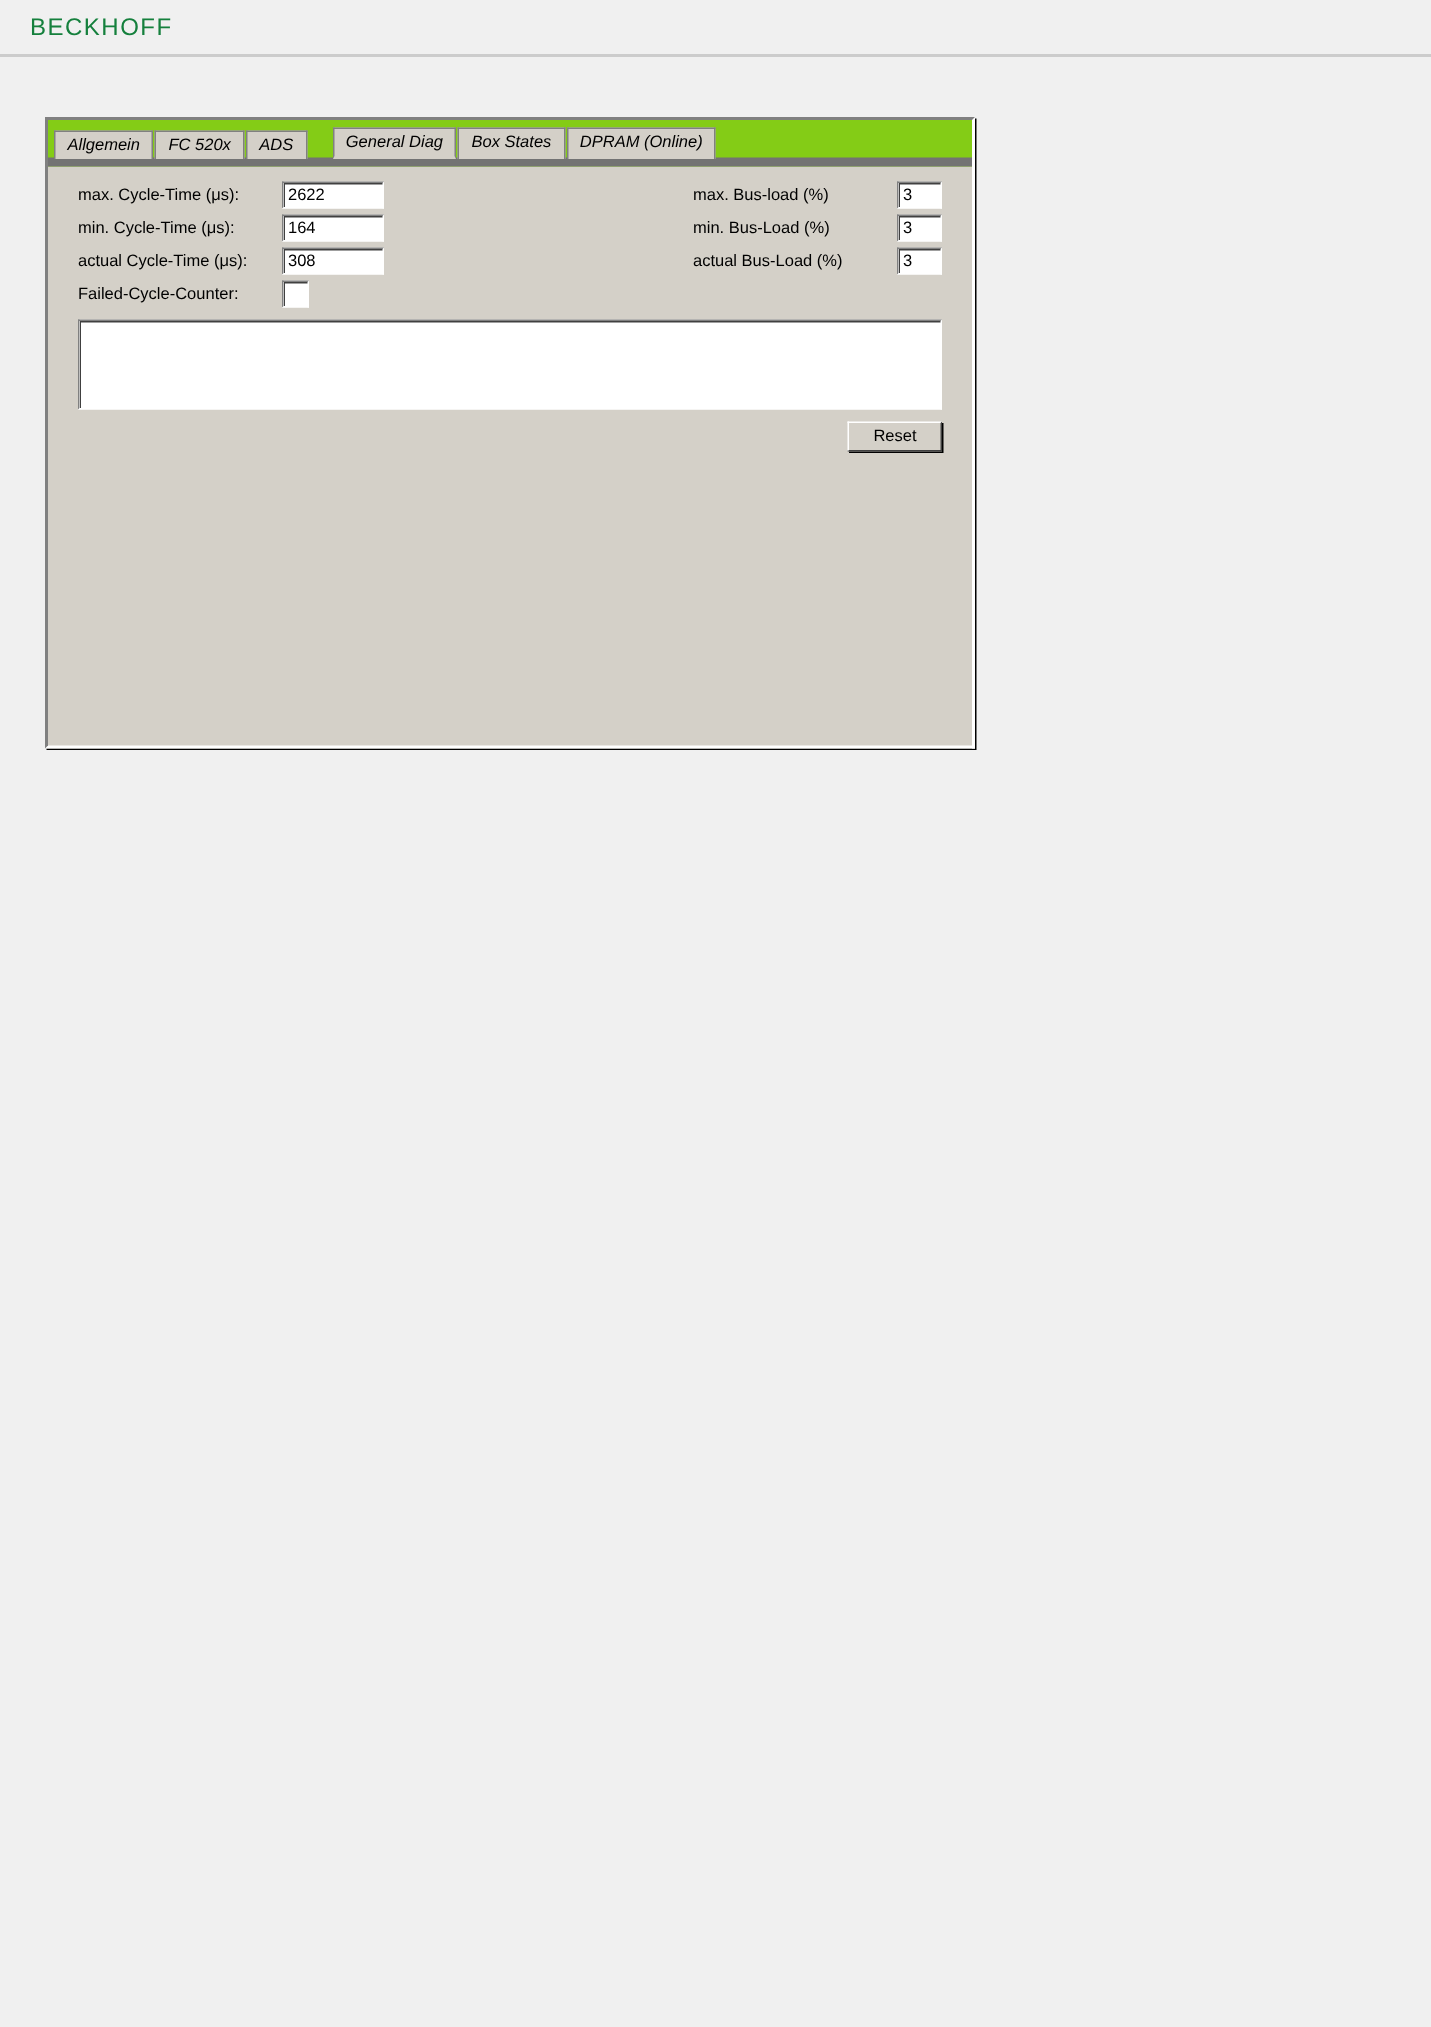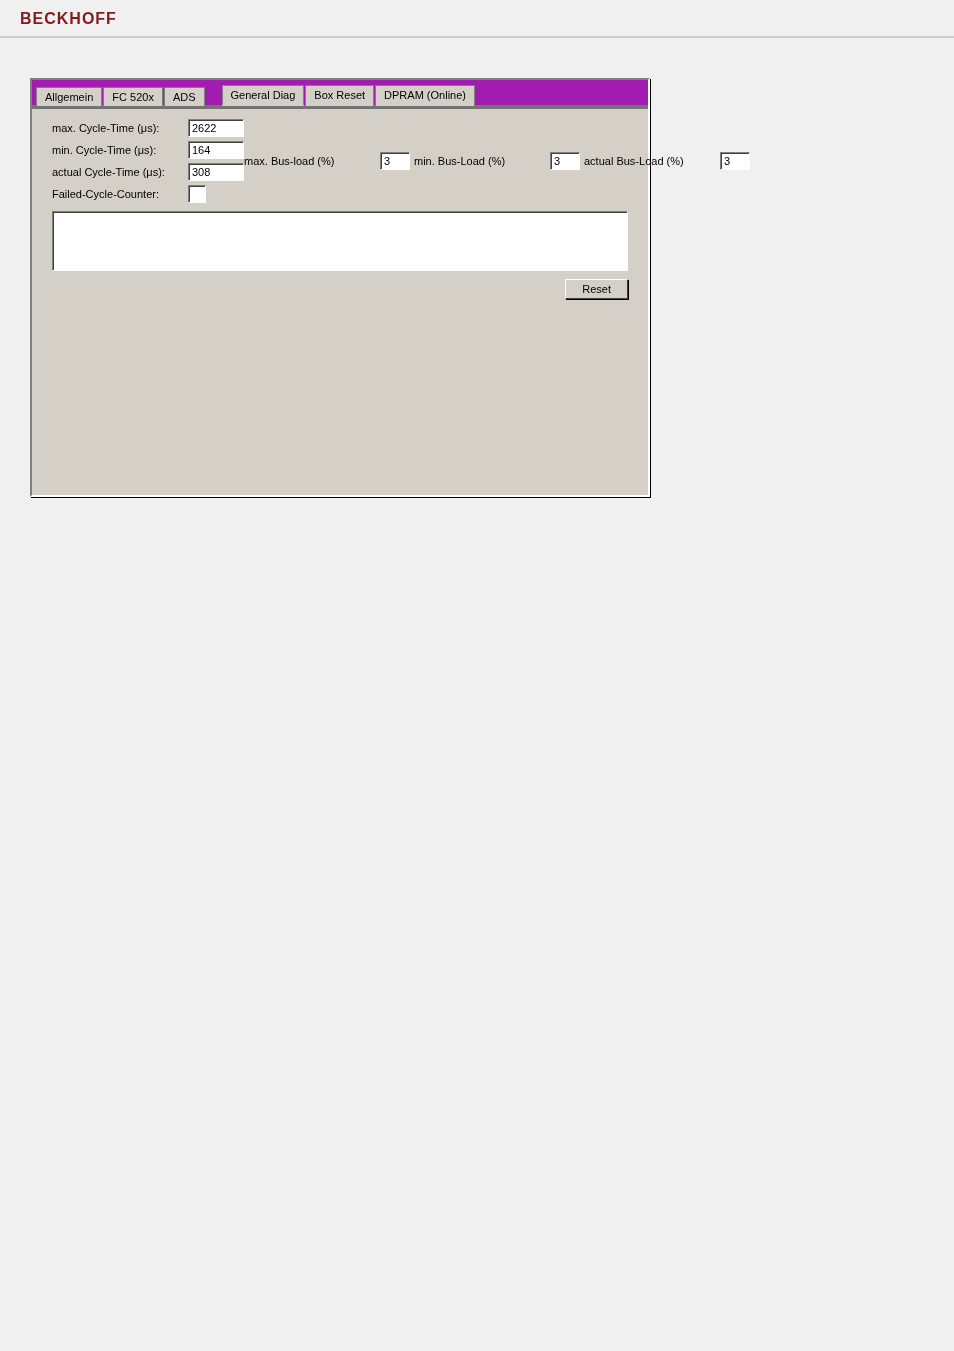--- a/index.html
+++ b/index.html
@@ -18,46 +18,47 @@
     }
 
     .header {
       padding: 10px 20px 0 20px;
       border-bottom: 2px solid #ccc;
       padding-bottom: 8px;
       margin-bottom: 20px;
     }
 
     .logo {
-      font-weight: 700;
+      font-weight: 400;
       font-size: 16px;
-      color: #7f1d1d;
+      color: #15803d;
       letter-spacing: 1px;
     }
 
     .main-container {
       padding: 20px 30px;
     }
 
     .dialog-box {
       background: #d4d0c8;
       border: 2px solid #808080;
       border-right-color: #ffffff;
       border-bottom-color: #ffffff;
       width: 620px;
       padding: 0;
       box-shadow: 1px 1px 0 #000;
     }
 
     .tab-bar {
       display: flex;
       align-items: flex-end;
-      background: #a21caf;
+      background: #84cc16;
       padding: 4px 4px 0 4px;
-      border-bottom: 4px solid #737373;
+      border-bottom: 6px solid #737373;
+      font-style: italic;
     }
 
     .tab {
       padding: 3px 8px;
       font-size: 11px;
       cursor: pointer;
       border: 1px solid #808080;
       border-bottom: none;
       background: #d4d0c8;
       margin-right: 1px;
@@ -97,42 +98,42 @@
     }
 
     .fields-left {
       display: flex;
       flex-direction: column;
       gap: 4px;
     }
 
     .fields-right {
       display: flex;
-      flex-direction: row;
+      flex-direction: column;
       gap: 4px;
     }
 
     .field-row {
       display: flex;
       align-items: center;
       gap: 6px;
     }
 
     .field-label {
       font-size: 11px;
       min-width: 130px;
     }
 
     .field-input {
       background: #fff;
       border: 1px solid #808080;
       border-right-color: #ffffff;
       border-bottom-color: #ffffff;
       box-shadow: inset 1px 1px 0 #404040;
-      width: 56px;
+      width: 68px;
       height: 18px;
       font-size: 11px;
       padding: 1px 3px;
       color: #000;
     }
 
     .field-input-small {
       background: #fff;
       border: 1px solid #808080;
       border-right-color: #ffffff;
@@ -199,21 +200,21 @@
 
     <div class="tab-bar">
       <div class="tab-group-left">
         <div class="tab">Allgemein</div>
         <div class="tab">FC 520x</div>
         <div class="tab">ADS</div>
       </div>
       <div class="tab-separator"></div>
       <div class="tab-group-right">
         <div class="tab active">General Diag</div>
-        <div class="tab">Box Reset</div>
+        <div class="tab">Box States</div>
         <div class="tab">DPRAM (Online)</div>
       </div>
     </div>
 
     <div class="content-area">
       <div class="fields-row">
 
         <div class="fields-left">
           <div class="field-row">
             <span class="field-label">max. Cycle-Time (μs):</span>

